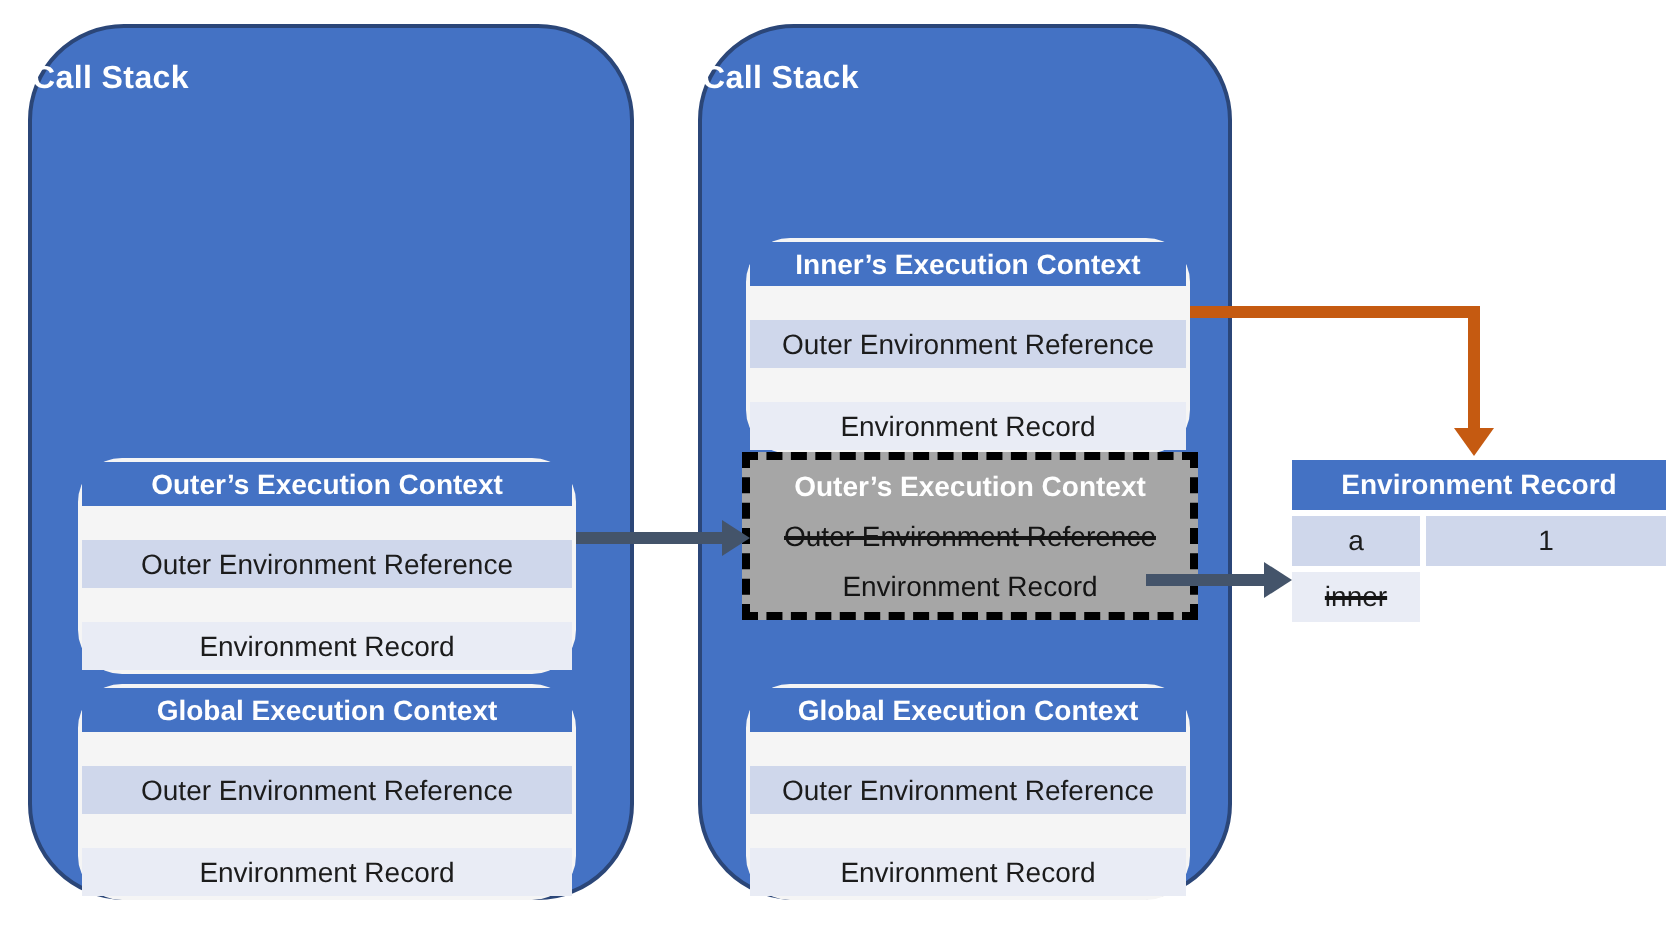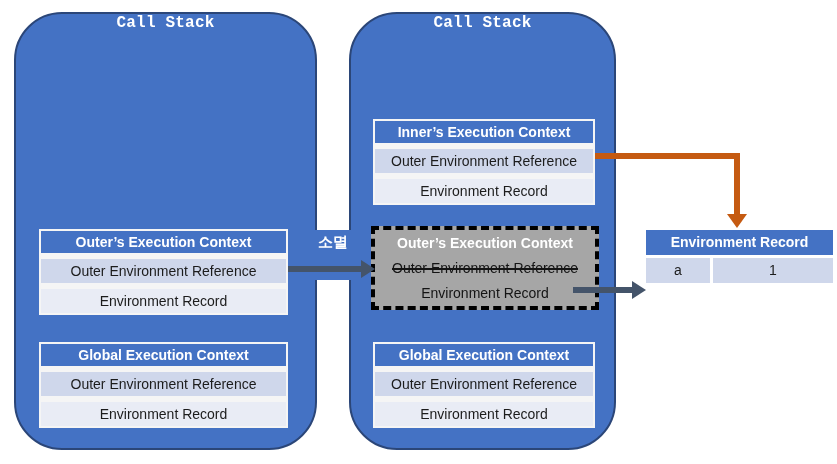--- a/index.html
+++ b/index.html
@@ -7,27 +7,27 @@
     position:relative; width:837px; height:464px; background:#ffffff;
     font-family:"Liberation Sans", sans-serif; overflow:hidden;
   }
   
   .panel {
     position:absolute; top:12px; height:438px;
     background:#4472c4; border:2px solid #2b4678; border-radius:48px;
     box-sizing:border-box;
   }
   .panel-title {
-    color:#ffffff; font-weight:bold; font-size:16px; text-align:center;
-    letter-spacing:0.2px;font-family:Liberation Mono, monospace;
+    color:#ffffff; font-weight:bold; font-size:16px; 
+    padding-top:17px; letter-spacing:0.2px;
   }
   
   .stack {
     position:absolute; display:flex; flex-direction:column;
-    background:#f5f5f5; padding:2px; gap:6px; box-sizing:border-box;
+    background:#f5f5f5; padding:2px; gap:17px; box-sizing:border-box;border-radius:22px;
   }
   .stack-header {
     background:#4472c4; color:#ffffff; font-weight:bold; font-size:14px;
     height:22px; line-height:22px; text-align:center;
   }
   .stack-row {
     font-size:14px; color:#1c1c1c; height:24px; line-height:24px; text-align:center;
   }
   .row-light   { background:#cfd7eb; }
   .row-lighter { background:#e9ecf5; }
@@ -94,23 +94,20 @@
     <div class="stack-row row-light">Outer Environment Reference</div>
     <div class="stack-row row-lighter">Environment Record</div>
   </div>
 
   <div class="stack" style="left:373px; top:342px; width:222px;">
     <div class="stack-header">Global Execution Context</div>
     <div class="stack-row row-light">Outer Environment Reference</div>
     <div class="stack-row row-lighter">Environment Record</div>
   </div>
 
-  <div class="destroy-label">
-    <span>소멸</span>
-  </div>
 
   <div class="destroyed">
     <div class="d-header">Outer’s Execution Context</div>
     <div class="d-row struck">Outer Environment Reference</div>
     <div class="d-row">Environment Record</div>
   </div>
 
   <div class="shaft dark" style="left:288px; top:266px; width:74px; height:6px;"></div>
   <div class="head head-right-dark" style="left:361px; top:260px;"></div>
 
@@ -118,15 +115,16 @@
   <div class="shaft orange" style="left:734px; top:153px; width:6px; height:62px;"></div>
   <div class="head head-down-orange" style="left:727px; top:214px;"></div>
 
   <div class="shaft dark" style="left:573px; top:287px; width:60px; height:6px;"></div>
   <div class="head head-right-dark" style="left:632px; top:281px;"></div>
 
   <div class="record-table">
     <div class="rt-header">Environment Record</div>
     <div class="rt-cell row-light">a</div>
     <div class="rt-cell row-light">1</div>
+    <div class="rt-cell row-lighter struck">inner</div>
   </div>
 
 </div>
 
 </body></html>

